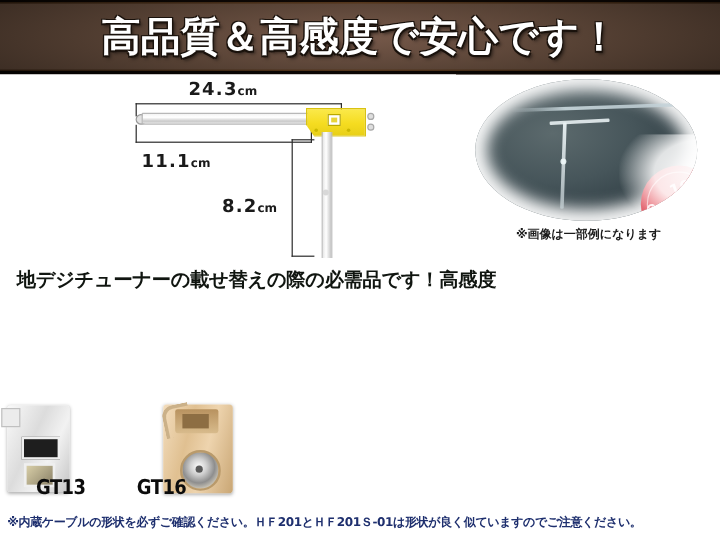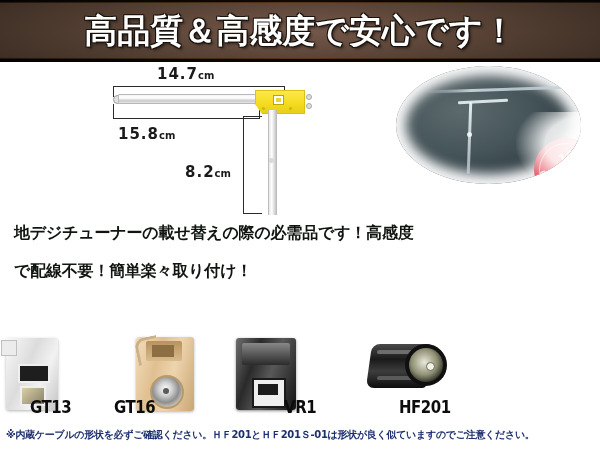--- a/index.html
+++ b/index.html
@@ -478,27 +478,27 @@
 <body>
 
 <div class="banner">
   <div class="banner-inner"></div>
   <div class="banner-title">高品質＆高感度で安心です！</div>
 </div>
 
 <div class="diagram">
 
   <div class="dim-label" id="dim-147">
-    <span class="val">14.7</span><span class="unit">cm</span>
+    <span class="val">24.3</span><span class="unit">cm</span>
   </div>
   <div class="bracket" id="brk-147"></div>
 
   <div class="bracket" id="brk-111"></div>
   <div class="dim-label" id="dim-111">
-    <span class="val">15.8</span><span class="unit">cm</span>
+    <span class="val">11.1</span><span class="unit">cm</span>
   </div>
 
   <div class="bracket" id="brk-82"></div>
   <div class="dim-label" id="dim-82">
     <span class="val">8.2</span><span class="unit">cm</span>
   </div>
 
   <div class="ant-tip"></div>
   <div class="ant-horizontal"></div>
   <div class="ant-pad"></div>
@@ -517,61 +517,43 @@
     <div class="mounted-horizontal"></div>
     <div class="mounted-tail"></div>
     <div class="mounted-node"></div>
     <div class="red-sticker">
       <div class="sticker-ring"></div>
       <div class="sticker-num" id="stk-9">9</div>
       <div class="sticker-num" id="stk-10">10</div>
     </div>
     <div class="photo-fade"></div>
   </div>
+  <div class="photo-caption">※画像は一部例になります</div>
 </div>
 
 <div class="description">
   <div class="desc-line">地デジチューナーの載せ替えの際の必需品です！高感度</div>
-  <div class="desc-line">で配線不要！簡単楽々取り付け！</div>
 </div>
 
 <div class="connectors">
 
   <div class="conn" id="conn-0">
     <div class="conn-body gt13">
       <div class="gt13-nub"></div>
     </div>
     <div class="conn-label">GT13</div>
   </div>
 
   <div class="conn" id="conn-1">
     <div class="conn-body gt16">
       <div class="gt16-wire"></div>
       <div class="gt16-slot"></div>
       <div class="gt16-coax"></div>
     </div>
     <div class="conn-label">GT16</div>
   </div>
 
-  <div class="conn" id="conn-2">
-    <div class="conn-body vr1">
-      <div class="vr1-top"></div>
-      <div class="vr1-port"></div>
-    </div>
-    <div class="conn-label">VR1</div>
-  </div>
-
-  <div class="conn" id="conn-3">
-    <div class="conn-body hf">
-      <div class="hf-barrel"></div>
-      <div class="hf-ridge"></div>
-      <div class="hf-ridge2"></div>
-      <div class="hf-coax">
-        <div class="hf-pin"></div>
-      </div>
-    </div>
-    <div class="conn-label">HF201</div>
-  </div>
+
 
 
 </div>
 
 <div class="footer">※内蔵ケーブルの形状を必ずご確認ください。ＨＦ201とＨＦ201Ｓ-01は形状が良く似ていますのでご注意ください。</div>
 
 </body></html>

